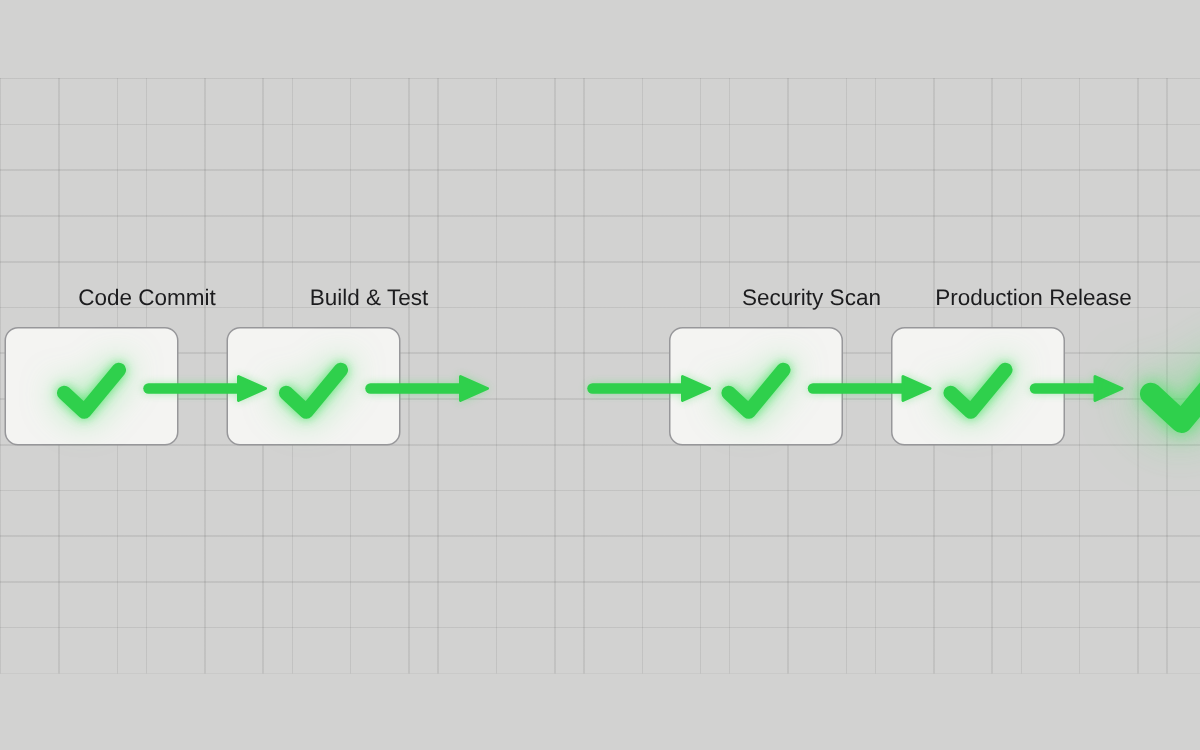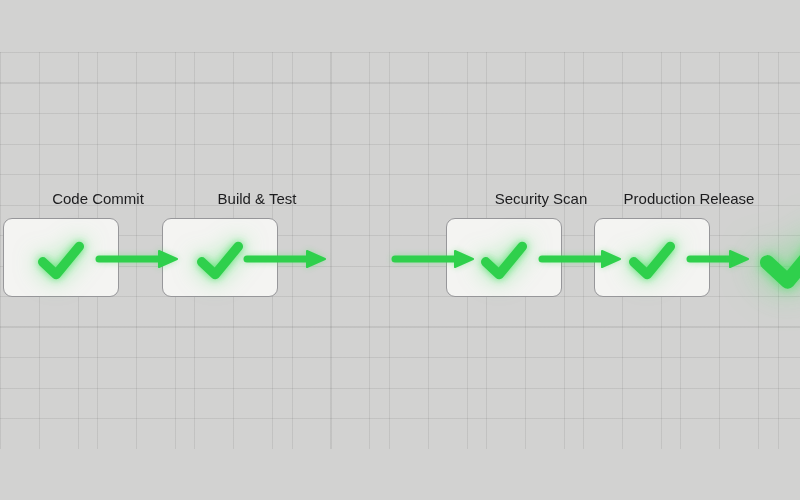--- a/index.html
+++ b/index.html
@@ -51,21 +51,21 @@
 
   <div class="stage" style="left:3px">
     <div class="stage-label">Code Commit</div>
     <div class="stage-box">
       <svg class="check" width="58" height="48" viewBox="0 0 60 50">
         <path d="M11 27 L25 40 L49 11" stroke-width="10" stroke-linecap="round" stroke-linejoin="round"></path>
       </svg>
     </div>
   </div>
 
-  <div class="stage" style="left:162px">
+  <div class="stage" style="left:151px">
     <div class="stage-label">Build &amp; Test</div>
     <div class="stage-box">
       <svg class="check" width="58" height="48" viewBox="0 0 60 50">
         <path d="M11 27 L25 40 L49 11" stroke-width="10" stroke-linecap="round" stroke-linejoin="round"></path>
       </svg>
     </div>
   </div>
 
 
   <div class="stage" style="left:446px">

